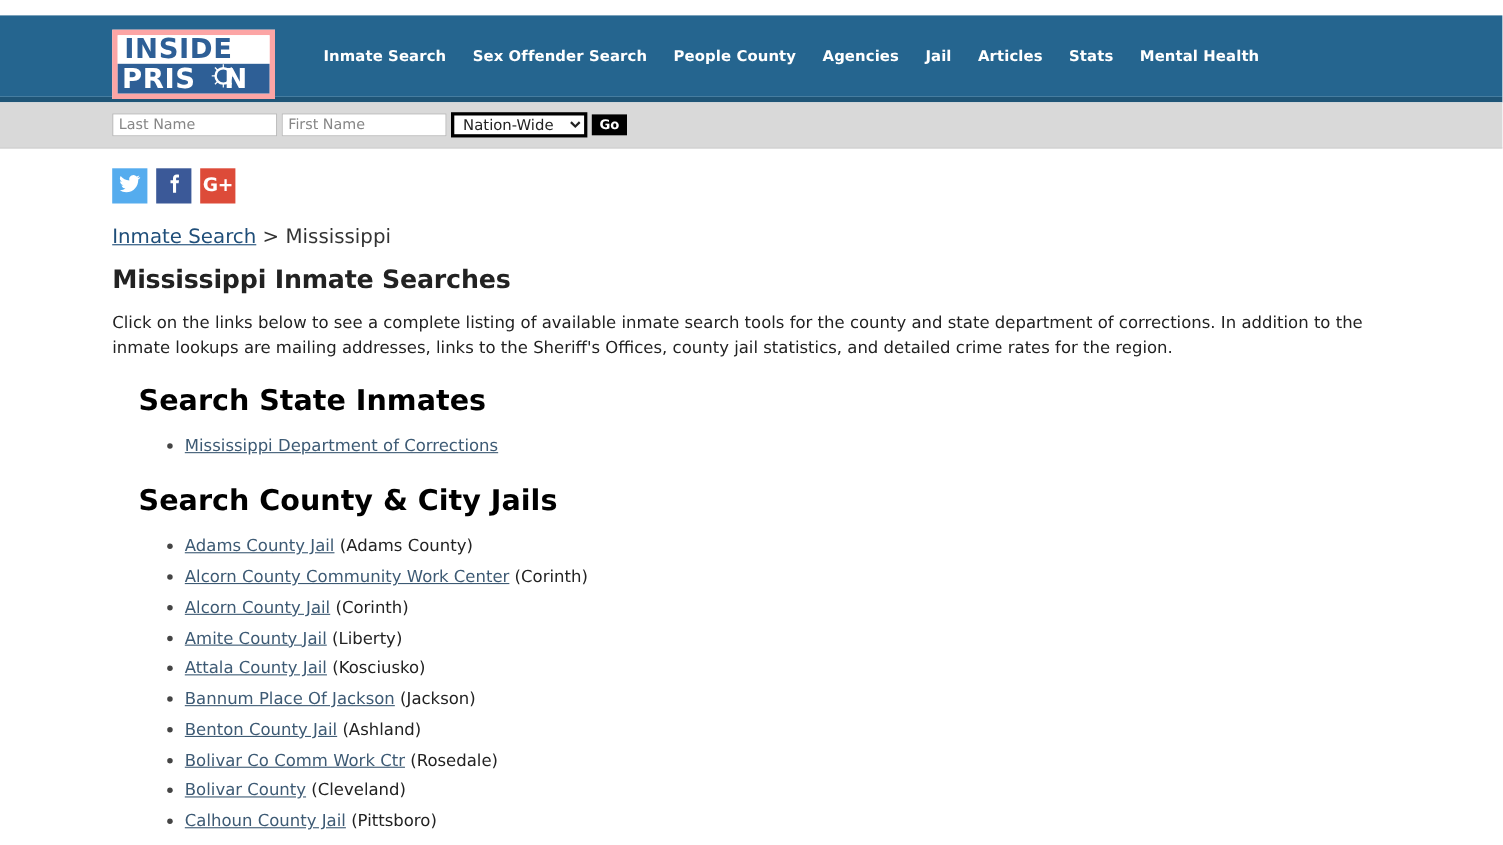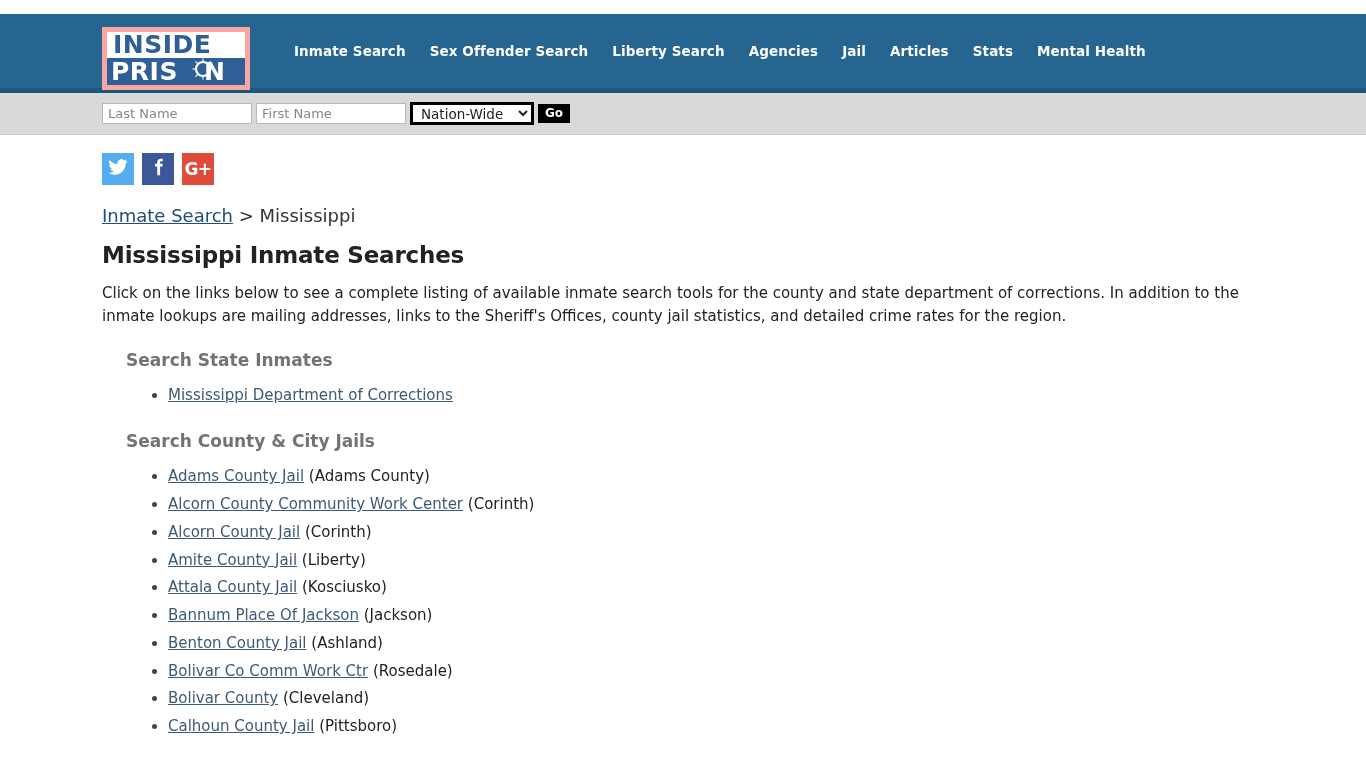--- a/index.html
+++ b/index.html
@@ -205,23 +205,23 @@
   }
   p.intro {
     font-size: 15px;
     line-height: 1.52;
     color: #222222;
     margin: 0 0 22px 0;
     max-width: 1160px;
   }
   h2.section-title {
     font-family: "DejaVu Sans", "Liberation Sans", sans-serif;
-    font-size: 17px;
-    font-weight: bold;
-    color: #737373;
+    font-size: 26px;
+    font-weight: bold;
+    color: #000000;
     margin: 12px 0 12px 24px;
   }
   ul.jail-list {
     margin: 0 0 22px 0;
     padding-left: 66px;
     list-style: disc;
   }
   ul.jail-list li {
     font-size: 15px;
     line-height: 1.85;
@@ -264,21 +264,21 @@
             <line x1="6.9" y1="17.1" x2="4.4" y2="19.6"></line>
           </g>
         </svg>
       </span>
     </div>
   </div>
 
   <nav class="main-nav">
     <a class="nav-item">Inmate Search</a>
     <a class="nav-item">Sex Offender Search</a>
-    <a class="nav-item">Liberty Search</a>
+    <a class="nav-item">People County</a>
     <a class="nav-item">Agencies</a>
     <a class="nav-item">Jail</a>
     <a class="nav-item">Articles</a>
     <a class="nav-item">Stats</a>
     <a class="nav-item">Mental Health</a>
   </nav>
 </div>
 
 <div class="header-accent"></div>
 

